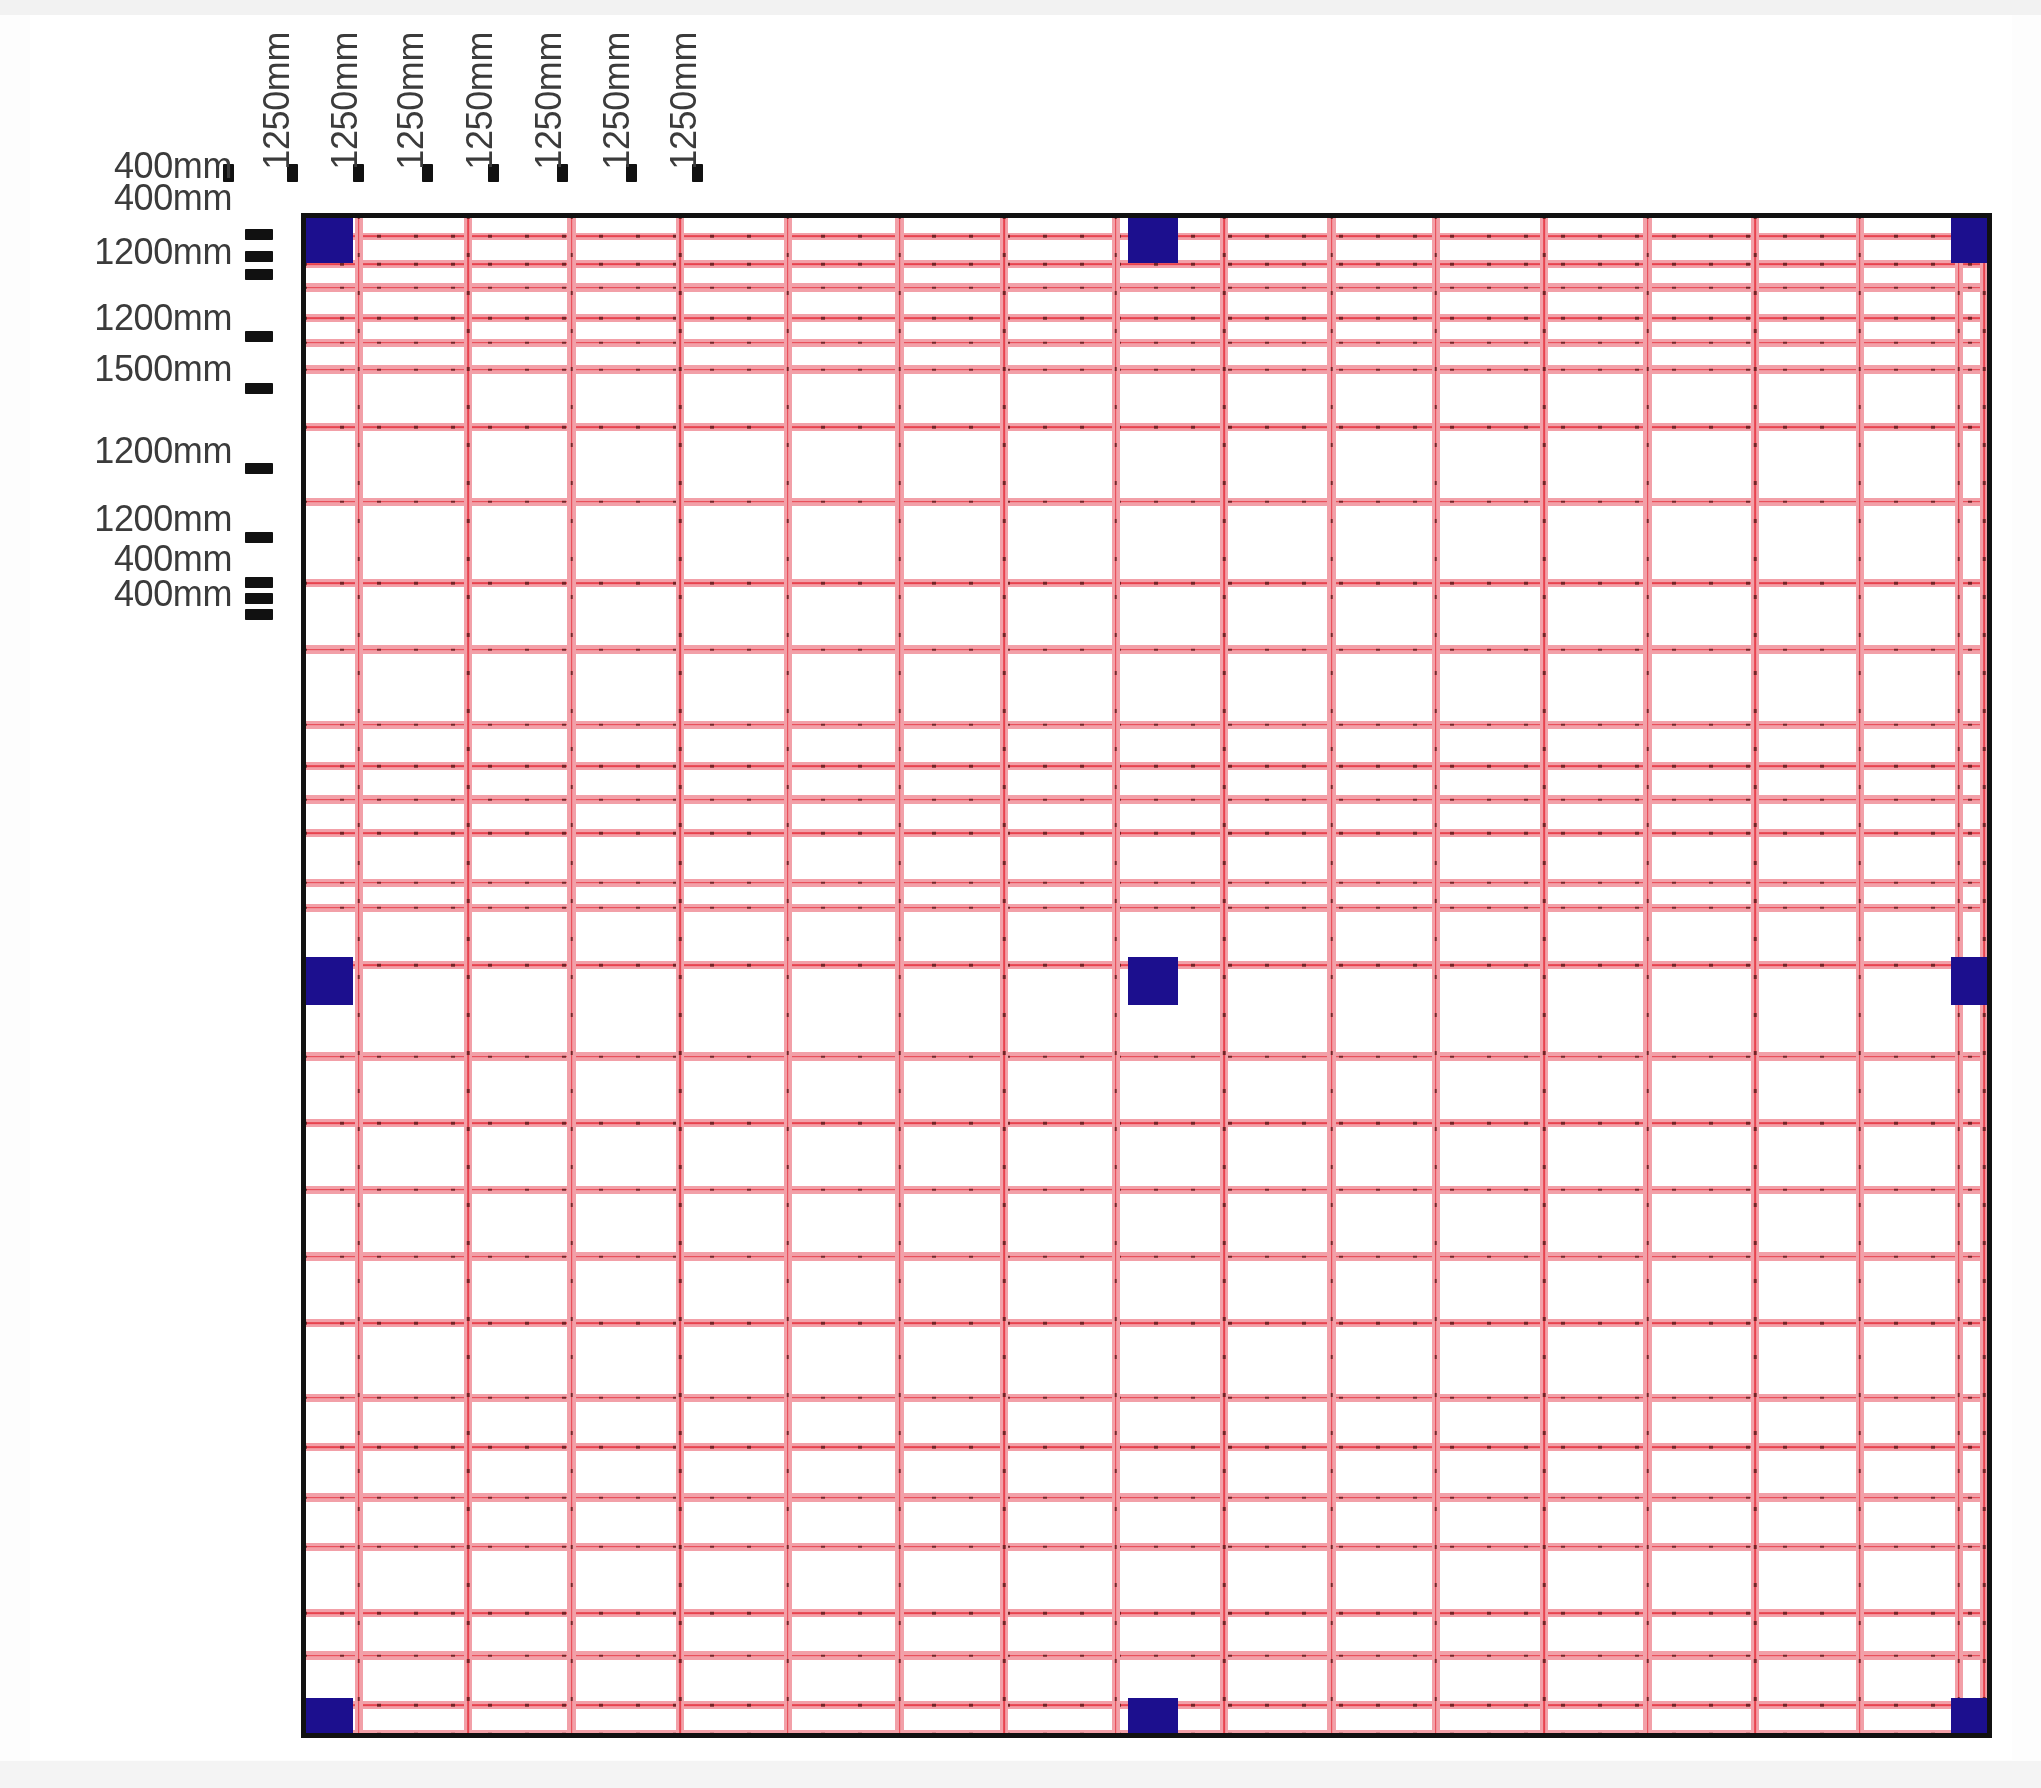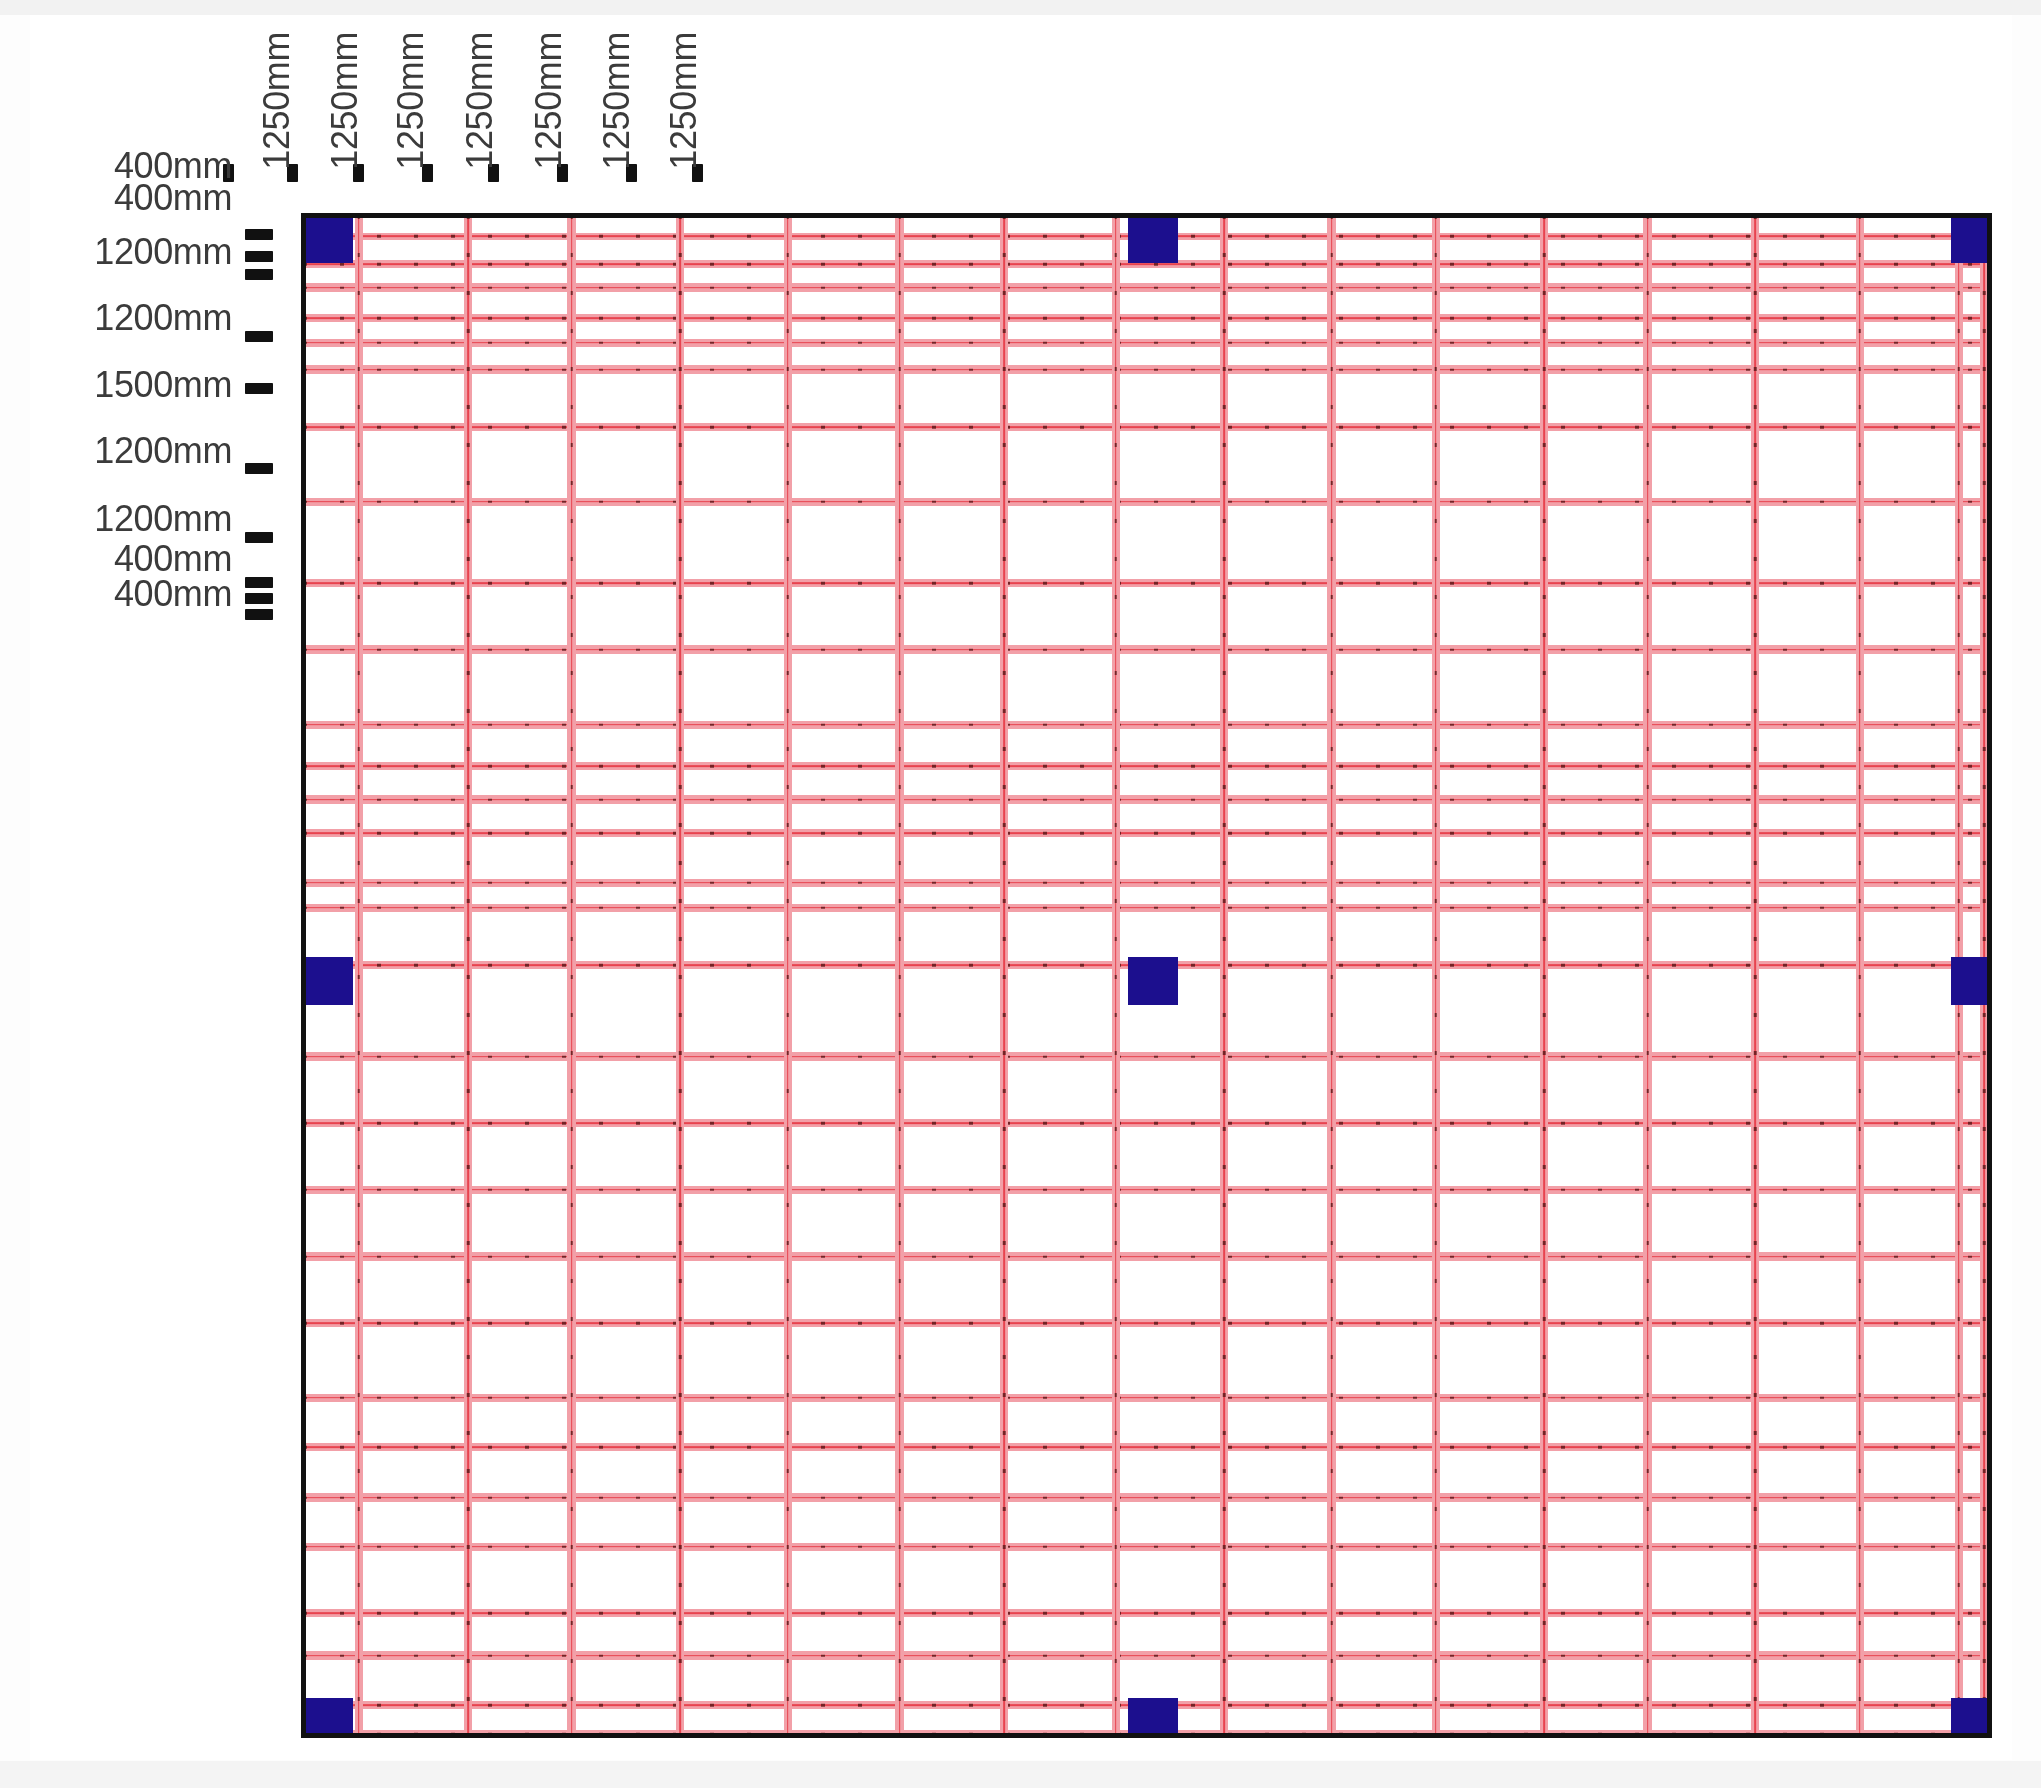--- a/index.html
+++ b/index.html
@@ -166,21 +166,21 @@
       <div class="vtick" style="left: 245px; top: 383px;"></div>
       <div class="vtick" style="left: 245px; top: 463px;"></div>
       <div class="vtick" style="left: 245px; top: 532px;"></div>
       <div class="vtick" style="left: 245px; top: 577px;"></div>
       <div class="vtick" style="left: 245px; top: 593px;"></div>
       <div class="vtick" style="left: 245px; top: 609px;"></div>
       <div class="vlabel" style="left: 33px; width: 199px; top: 145px;">400mm</div>
       <div class="vlabel" style="left: 33px; width: 199px; top: 177px;">400mm</div>
       <div class="vlabel" style="left: 33px; width: 199px; top: 231px;">1200mm</div>
       <div class="vlabel" style="left: 33px; width: 199px; top: 297px;">1200mm</div>
-      <div class="vlabel" style="left: 33px; width: 199px; top: 364px;">1500mm</div>
+      <div class="vlabel" style="left: 33px; width: 199px; top: 348px;">1500mm</div>
       <div class="vlabel" style="left: 33px; width: 199px; top: 430px;">1200mm</div>
       <div class="vlabel" style="left: 33px; width: 199px; top: 498px;">1200mm</div>
       <div class="vlabel" style="left: 33px; width: 199px; top: 538px;">400mm</div>
       <div class="vlabel" style="left: 33px; width: 199px; top: 573px;">400mm</div>
     </div>
 
   <div id="plate">
     <div id="plate-inner">
         <div class="hline" style="top: 14.5px; height: 7.5px;">
           <div class="core"></div>

